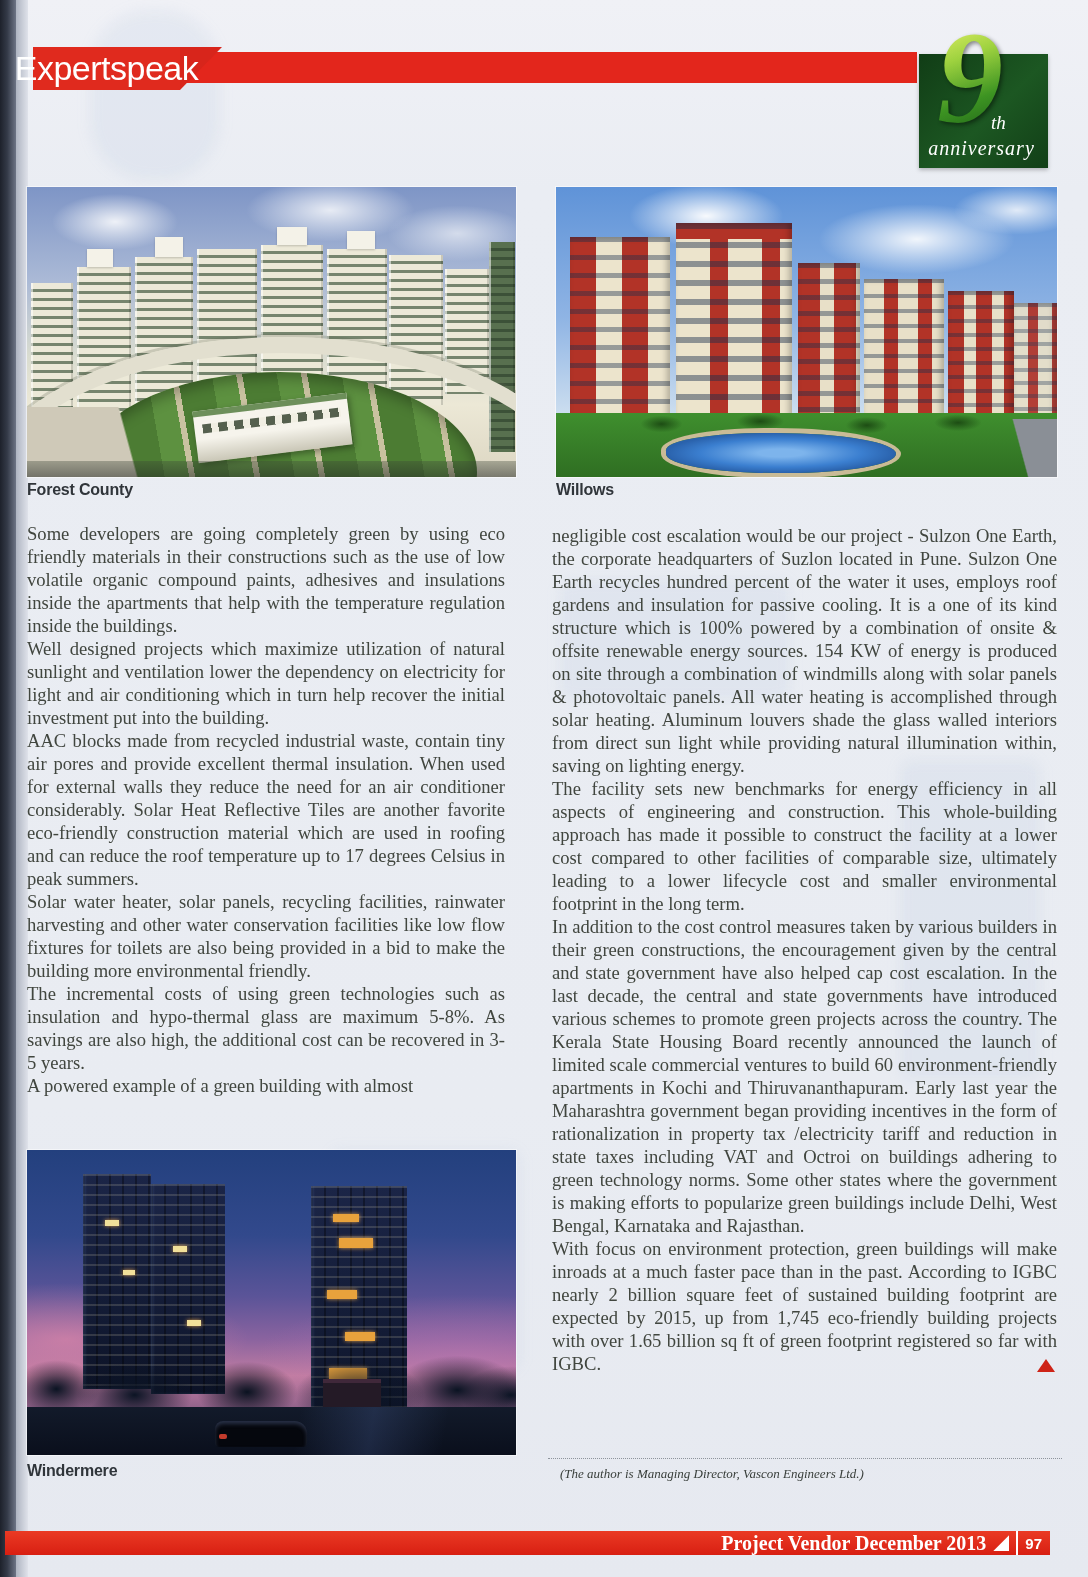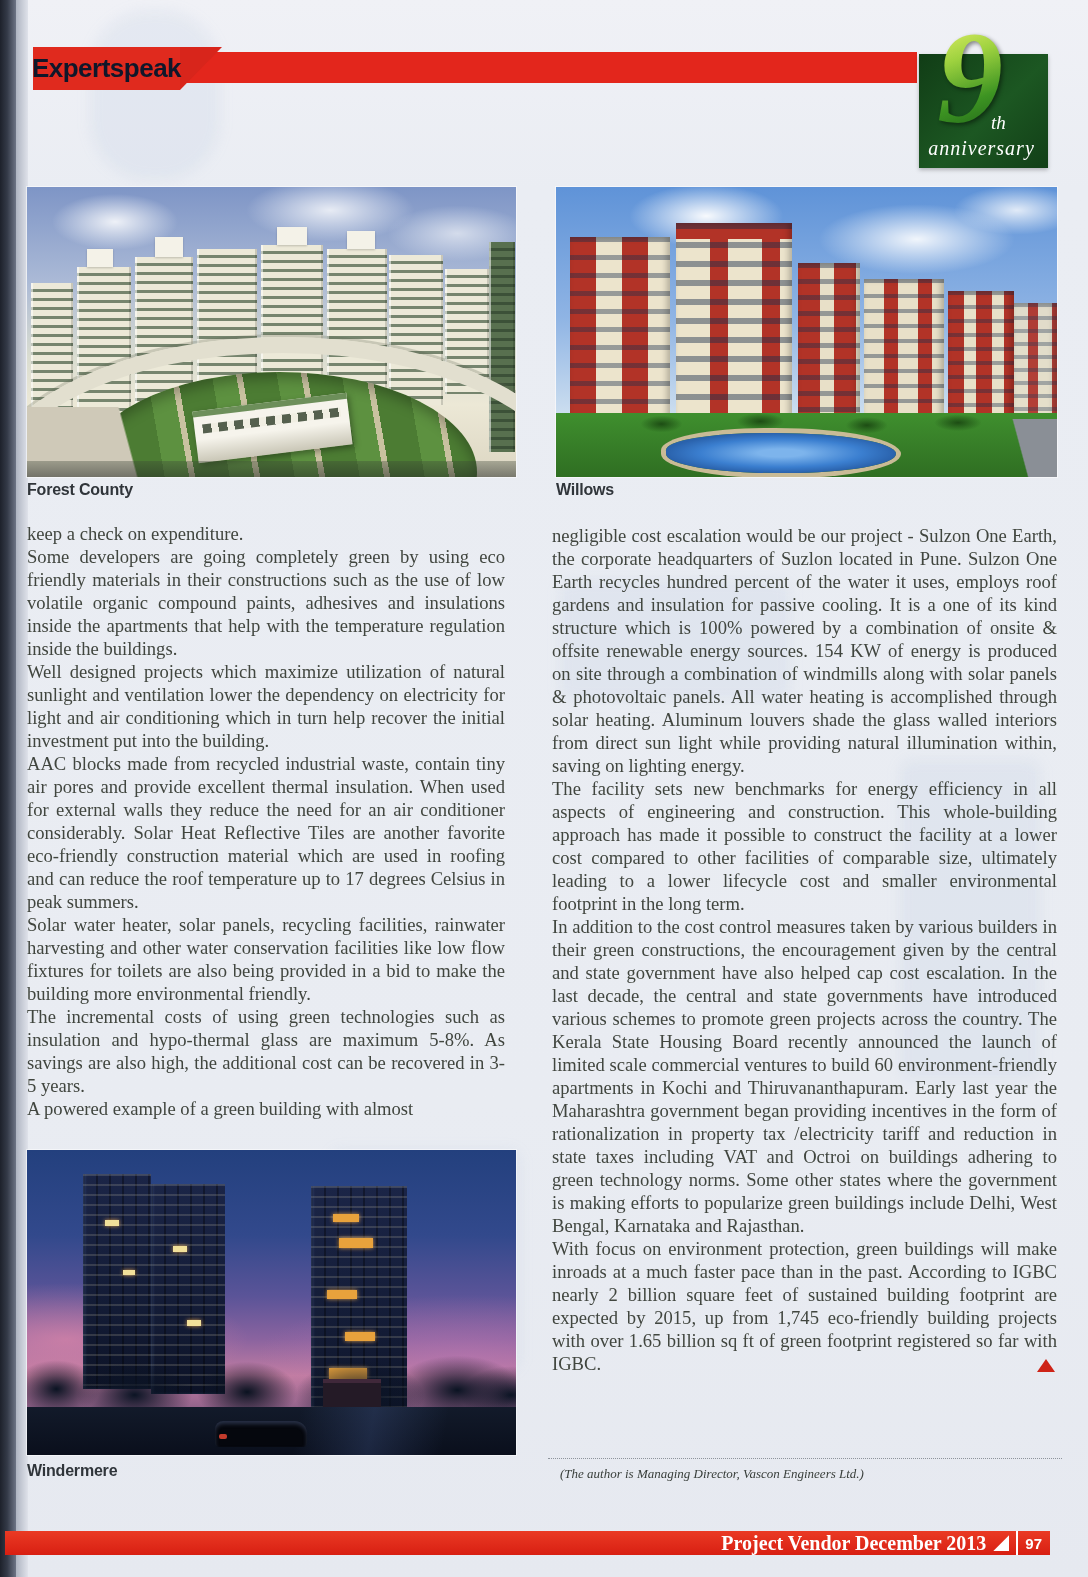--- a/index.html
+++ b/index.html
@@ -9,21 +9,21 @@
     font-family:"Liberation Serif",serif;
   }
   .abs{position:absolute;}
   
   .spine{left:0;top:0;width:16px;height:1577px;background:linear-gradient(90deg,#1d212b 0%,#343a48 45%,#6d7485 100%);}
   .spine2{left:16px;top:0;width:12px;height:1577px;background:linear-gradient(90deg,#aeb4c1,#dfe2ea);}
   .bleed{background:rgba(140,170,210,0.10);filter:blur(7px);border-radius:12px;}
   
   .redbar{left:33px;top:52px;width:884px;height:31px;background:#e3261c;}
   .redlabel{left:33px;top:47px;width:147px;height:43px;background:#e02a1e;display:flex;align-items:center;justify-content:center;}
-  .redlabel span{color:#0f172a;font-family:"Liberation Sans",sans-serif;font-weight:700;font-size:26px;letter-spacing:-0.5px;}
+  .redlabel span{color:#ffffff;font-family:"Liberation Sans",sans-serif;font-weight:400;font-size:34px;letter-spacing:-0.5px;}
   .redtail{left:180px;top:47px;width:42px;height:43px;background:#d8251b;clip-path:polygon(0 0,100% 0,0 100%);}
   
   .badge{left:919px;top:54px;width:129px;height:114px;background:linear-gradient(135deg,#113d16,#1c5722 55%,#123f17);box-shadow:0 2px 4px rgba(0,0,0,.25);}
   .badge .nine{position:absolute;left:18px;top:-42px;font-size:132px;line-height:1;font-style:italic;font-weight:700;font-family:"Liberation Serif",serif;background:linear-gradient(160deg,#eef46e 5%,#9ed23f 35%,#3d9422 65%,#1a5c17 95%);-webkit-background-clip:text;background-clip:text;color:transparent;filter:drop-shadow(2px 2px 2px rgba(0,0,0,.45));}
   .badge .th{position:absolute;left:72px;top:58px;color:#fff;font-style:italic;font-size:19px;font-family:"Liberation Serif",serif;}
   .badge .anniv{position:absolute;left:0;right:4px;bottom:8px;text-align:center;color:#fff;font-style:italic;font-size:20px;font-family:"Liberation Serif",serif;letter-spacing:1px;}
   
   .photo{overflow:hidden;box-shadow:0 0 0 1px rgba(255,255,255,.5);}
   .caption{font-family:Liberation Sans, sans-serif;font-weight:700;font-size:16px;color:#30353a;letter-spacing:-0.2px;}
   
@@ -144,21 +144,20 @@
         radial-gradient(30px 12px at 12% 50%,#1d4d14,rgba(0,0,0,0) 70%),
         radial-gradient(34px 12px at 38% 40%,#1d4d14,rgba(0,0,0,0) 70%),
         radial-gradient(30px 12px at 66% 55%,#1d4d14,rgba(0,0,0,0) 70%),
         radial-gradient(34px 12px at 90% 45%,#1d4d14,rgba(0,0,0,0) 70%);"></div>
     <div class="abs" style="left:110px;bottom:4px;width:230px;height:40px;border-radius:45% 55% 50% 50%;background:radial-gradient(closest-side,#7db4ec 20%,#3b7fd0 70%,#2a62ac);box-shadow:0 0 0 5px #c9bb96;"></div>
     <div class="abs" style="right:0;bottom:0;width:130px;height:58px;background:linear-gradient(255deg,#8a8f96 0 30%,rgba(0,0,0,0) 31%);"></div>
   </div>
   <div class="abs caption" style="left:556px;top:481px;">Willows</div>
 
   <div class="abs col" style="left:27px;top:522px;width:478px;">
-    <p>keep a check on expenditure.</p>
     <p>Some developers are going completely green by using eco friendly materials in their constructions such as the use of low volatile organic compound paints, adhesives and insulations inside the apartments that help with the temperature regulation inside the buildings.</p>
     <p>Well designed projects which maximize utilization of natural sunlight and ventilation lower the dependency on electricity for light and air conditioning which in turn help recover the initial investment put into the building.</p>
     <p>AAC blocks made from recycled industrial waste, contain tiny air pores and provide excellent thermal insulation. When used for external walls they reduce the need for an air conditioner considerably. Solar Heat Reflective Tiles are another favorite eco-friendly construction material which are used in roofing and can reduce the roof temperature up to 17 degrees Celsius in peak summers.</p>
     <p>Solar water heater, solar panels, recycling facilities, rainwater harvesting and other water conservation facilities like low flow fixtures for toilets are also being provided in a bid to make the building more environmental friendly.</p>
     <p>The incremental costs of using green technologies such as insulation and hypo-thermal glass are maximum 5-8%. As savings are also high, the additional cost can be recovered in 3-5 years.</p>
     <p>A powered example of a green building with almost</p>
   </div>
 
   <div class="abs col" style="left:552px;top:524px;width:505px;">
     <p>negligible cost escalation would be our project - Sulzon One Earth, the corporate headquarters of Suzlon located in Pune. Sulzon One Earth recycles hundred percent of the water it uses, employs roof gardens and insulation for passive cooling. It is a one of its kind structure which is 100% powered by a combination of onsite &amp; offsite renewable energy sources. 154 KW of energy is produced on site through a combination of windmills along with solar panels &amp; photovoltaic panels. All water heating is accomplished through solar heating. Aluminum louvers shade the glass walled interiors from direct sun light while providing natural illumination within, saving on lighting energy.</p>

